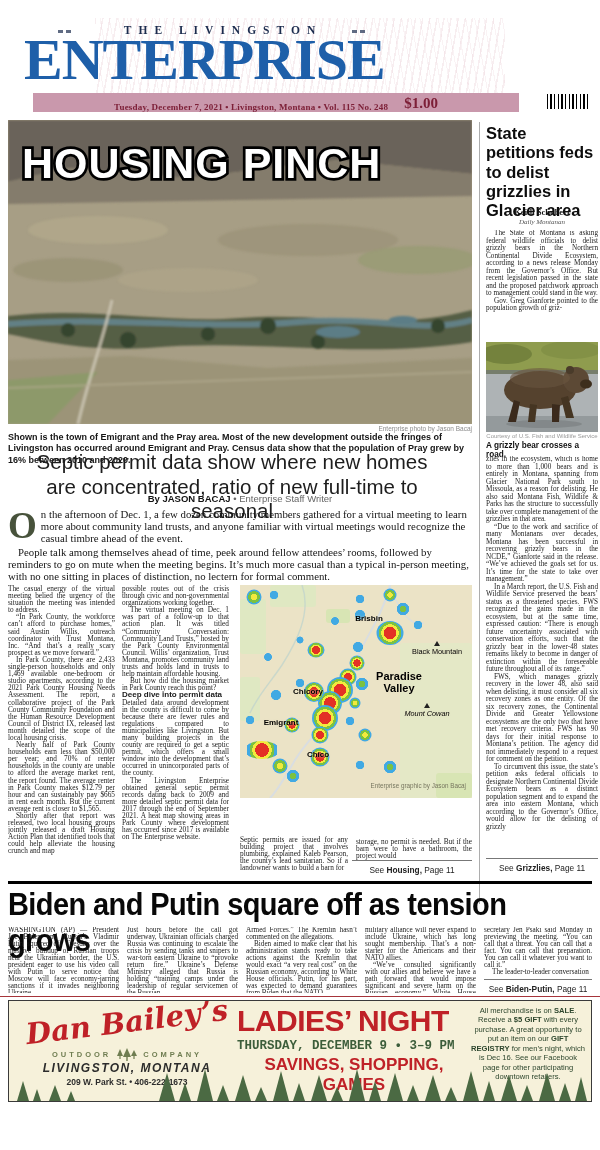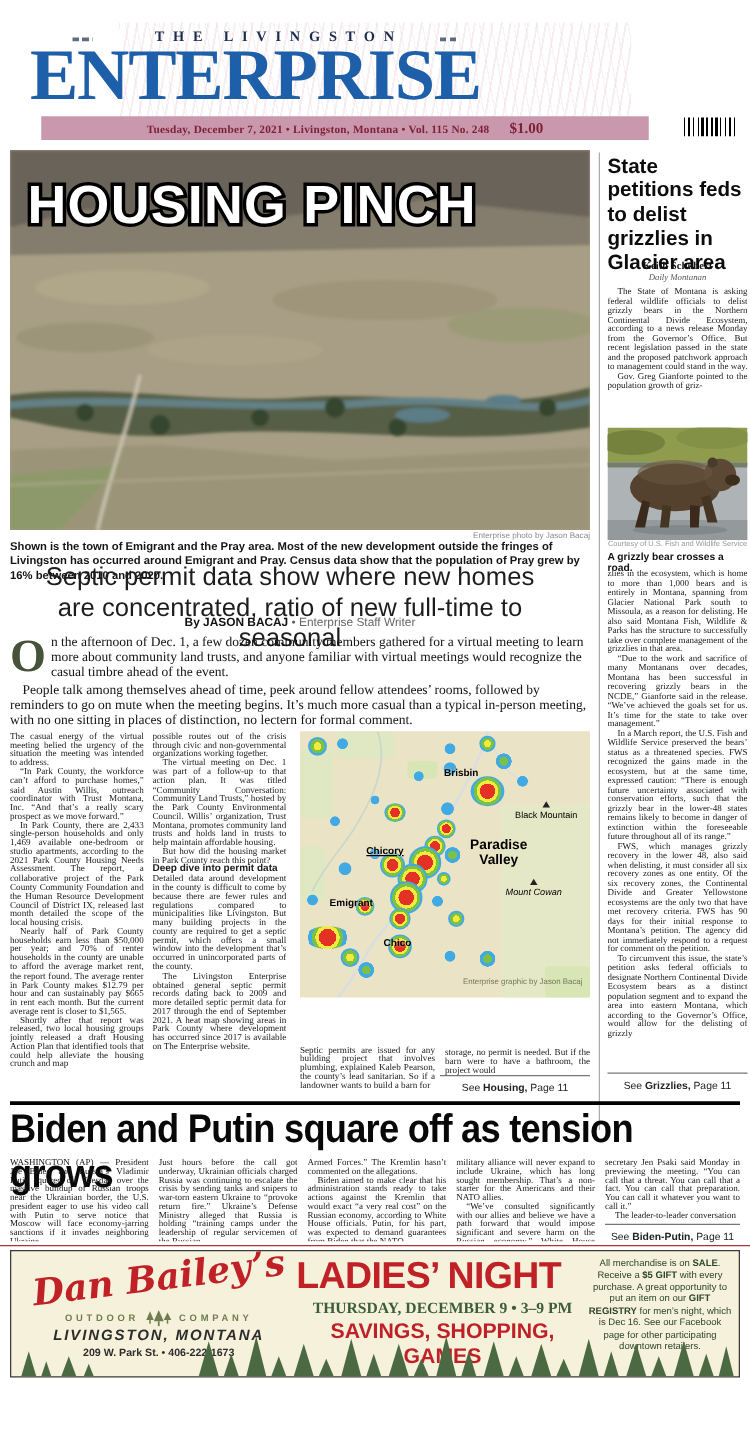--- a/index.html
+++ b/index.html
@@ -10,23 +10,23 @@
   .engraving{left:95px;top:18px;width:410px;height:78px;opacity:.5;
     background:
       repeating-linear-gradient(100deg,rgba(216,160,175,.35) 0 1.5px,transparent 1.5px 7px),
       repeating-linear-gradient(80deg,rgba(216,160,175,.25) 0 1px,transparent 1px 9px);}
   .kicker{left:88px;top:24px;width:270px;text-align:center;font-size:11.5px;font-weight:bold;
     letter-spacing:7px;color:#1c2c4e;font-family:"Liberation Serif",serif;}
   .fleuron{width:16px;height:3px;top:30px;background:repeating-linear-gradient(90deg,#1c2c4e 0 5px,transparent 5px 8px);opacity:.7;}
   .nameplate{left:24px;top:31px;width:440px;font-family:"Liberation Serif",serif;
     font-weight:bold;font-size:58px;line-height:1;color:#1e5fa9;letter-spacing:-1px;}
   .datebar{left:33px;top:93px;width:486px;height:19px;background:#c998ac;
-    display:flex;align-items:center;justify-content:center;}
+    display:flex;align-items:flex-end;justify-content:center;}
   .datebar .dt{font-size:9px;font-weight:bold;color:#7d2038;letter-spacing:.2px;}
-  .datebar .price{font-size:12px;font-weight:bold;color:#7d2038;margin-left:16px;}
+  .datebar .price{font-size:15px;font-weight:bold;color:#7d2038;margin-left:16px;}
   .barcode{left:547px;top:94px;width:44px;height:15px;background:
     repeating-linear-gradient(90deg,#000 0 1px,#fff 1px 3px,#000 3px 5px,#fff 5px 7px,#000 7px 8px,#fff 8px 11px);}
   
   .photo{left:8px;top:120px;width:464px;height:304px;}
   .photo-credit{left:8px;top:425px;width:464px;text-align:right;font-size:6.5px;color:#8a8a8a;
     font-family:"Liberation Sans",sans-serif;}
   .caption{left:8px;top:432px;width:464px;font-family:"Liberation Sans",sans-serif;
     font-size:9px;font-weight:bold;line-height:1.25;color:#151515;}
   .headline{left:30px;top:450px;width:404px;text-align:center;font-family:"Liberation Sans",sans-serif;
     font-size:20.5px;font-weight:400;line-height:1.2;color:#1d1d1d;}
@@ -91,21 +91,21 @@
     font-family:"DejaVu Serif",serif;font-style:italic;font-weight:bold;font-size:29px;
     color:#bf2127;transform:rotate(-7deg);}
   .ad-sub{position:absolute;left:12px;top:47px;width:212px;text-align:center;font-family:"Liberation Sans",sans-serif;
     font-size:7.5px;letter-spacing:3px;color:#6f7d51;font-weight:bold;display:flex;align-items:center;justify-content:center;gap:5px;}
   .ad-loc{position:absolute;left:12px;top:60px;width:212px;text-align:center;font-family:"Liberation Sans",sans-serif;
     font-size:12px;font-weight:bold;font-style:italic;letter-spacing:1.5px;color:#2c2c2c;}
   .ad-addr{position:absolute;left:12px;top:76px;width:212px;text-align:center;font-family:"Liberation Sans",sans-serif;
     font-size:8.5px;font-weight:bold;color:#2c2c2c;}
   .ad-event{position:absolute;left:228px;top:3px;width:234px;text-align:left;font-family:"Liberation Sans",sans-serif;
     font-size:30px;font-weight:800;letter-spacing:-.5px;color:#bf2127;}
-  .ad-when{position:absolute;left:228px;top:38px;width:234px;text-align:center;font-family:Liberation Serif, serif;
+  .ad-when{position:absolute;left:228px;top:38px;width:234px;font-family:Liberation Mono, monospace;
     font-size:12.5px;font-weight:bold;color:#3c5d3a;}
   .ad-tagline{position:absolute;left:228px;top:54px;width:234px;text-align:center;font-family:"Liberation Sans",sans-serif;
     font-size:17px;font-weight:800;color:#bf2127;}
   .ad-details{position:absolute;left:462px;top:5px;width:114px;text-align:center;font-family:"Liberation Sans",sans-serif;
     font-size:7.6px;line-height:1.25;color:#2c452c;margin:0;}
   .ad-trees{position:absolute;left:0;bottom:0;width:582px;height:34px;}
 </style>
 </head>
 <body>
 
@@ -231,21 +231,21 @@
     <div class="blob b-b" style="left:120px;top:180px;width:11px;height:11px;"></div>
     <div class="blob b-g" style="left:150px;top:182px;width:13px;height:13px;"></div>
     <div class="blob b-b" style="left:10px;top:135px;width:11px;height:11px;"></div>
     <div class="blob b-b" style="left:95px;top:36px;width:10px;height:10px;"></div>
     <div class="blob b-b" style="left:60px;top:55px;width:9px;height:9px;"></div>
 
     <div class="mlabel" style="left:106px;top:30px;width:46px;">Brisbin</div>
     <div class="peak" style="left:194px;top:56px;"></div>
     <div class="mlabel thin" style="left:172px;top:63px;width:50px;">Black Mountain</div>
     <div class="mlabel big" style="left:126px;top:86px;width:66px;">Paradise Valley</div>
-    <div class="mlabel" style="left:44px;top:92px;width:48px;text-decoration:underline;">Chicory</div>
+    <div class="mlabel" style="left:44px;top:103px;width:48px;">Chicory</div>
     <div class="peak" style="left:184px;top:118px;"></div>
     <div class="mlabel thin" style="left:162px;top:125px;width:50px;font-style:italic;">Mount Cowan</div>
     <div class="mlabel" style="left:14px;top:134px;width:54px;">Emigrant</div>
     <div class="mlabel" style="left:58px;top:166px;width:40px;">Chico</div>
     <div class="map-credit">Enterprise graphic by Jason Bacaj</div>
   </div>
 
   <div class="abs ncol col3">
     <p class="noind">Septic permits are issued for any building project that involves plumbing, explained Kaleb Pearson, the county’s lead sanitarian. So if a landowner wants to build a barn for</p>
   </div>

